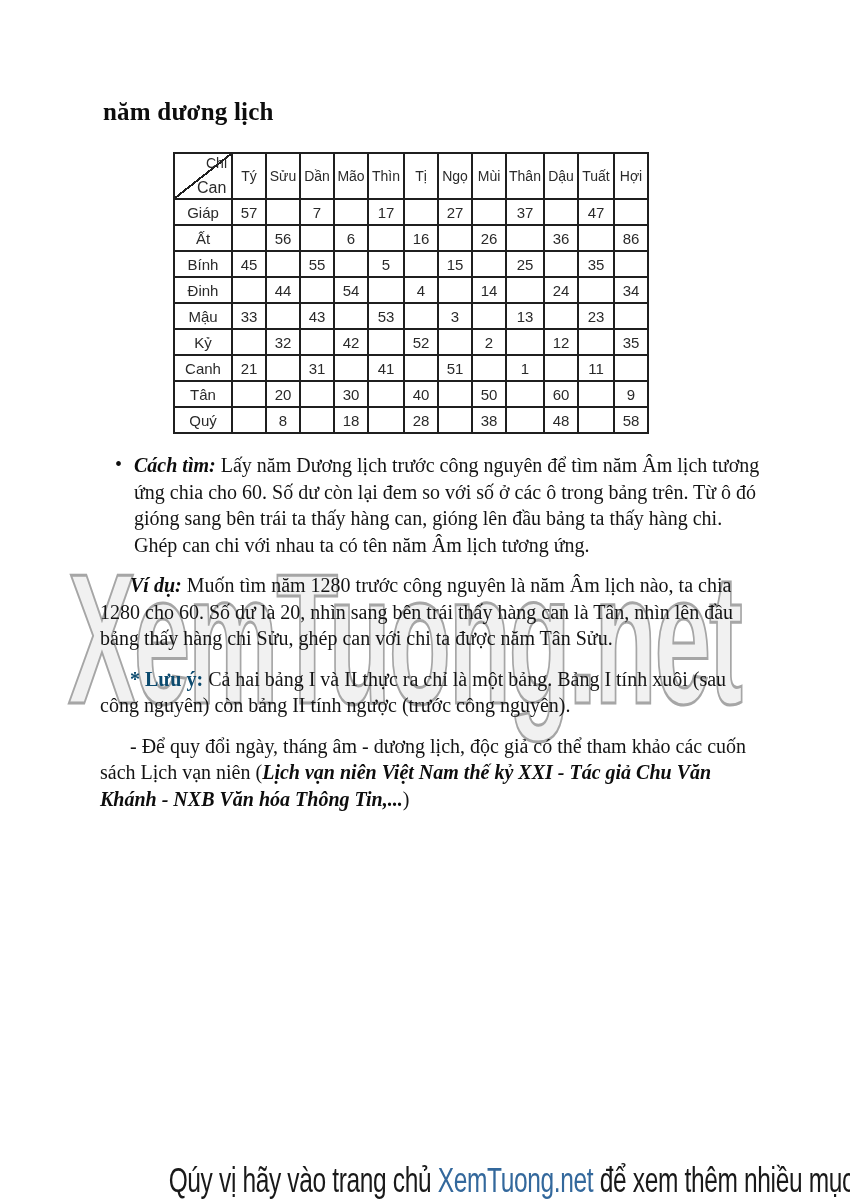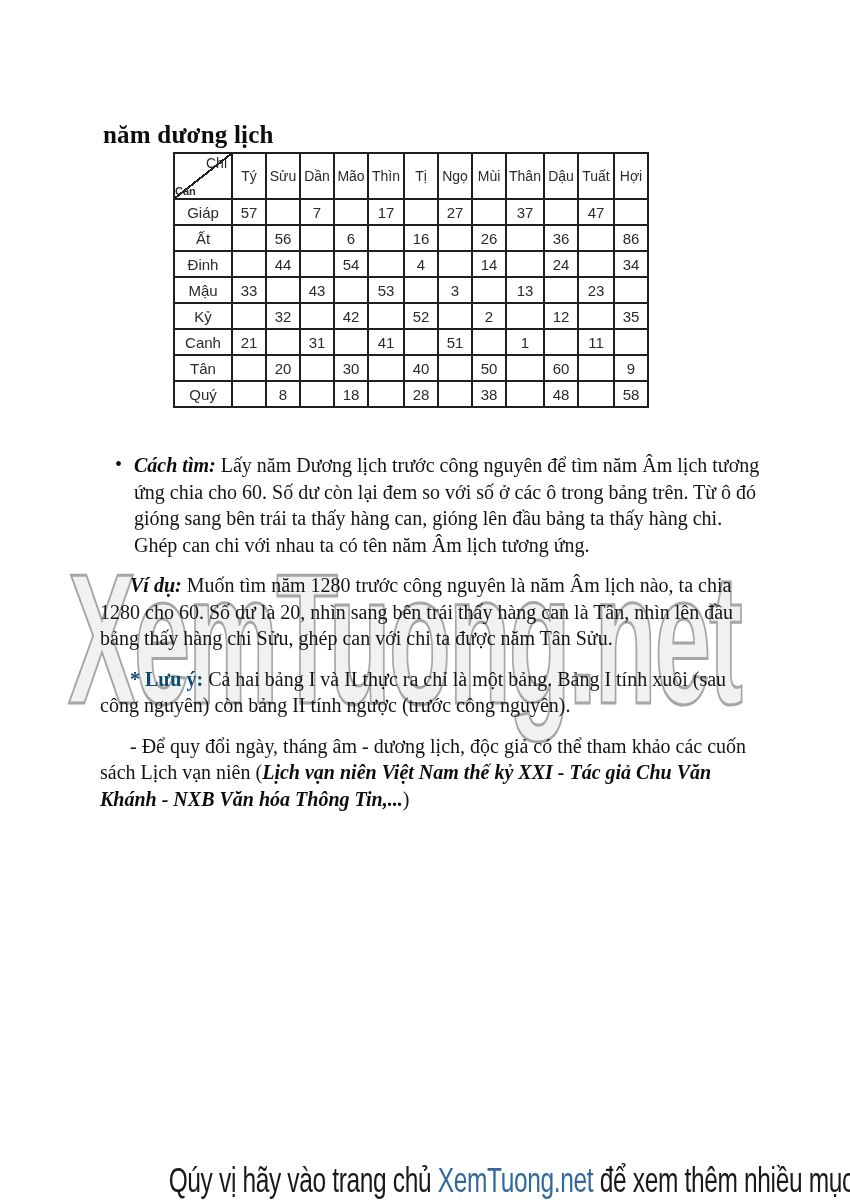--- a/index.html
+++ b/index.html
@@ -9,21 +9,20 @@
     background:#ffffff;
     font-family:"Liberation Serif", serif;
     color:#141414;
     overflow:hidden;
   }
   
   .title{
     position:absolute;left:103px;top:98px;z-index:2;
     font-size:25px;font-weight:bold;letter-spacing:0.2px;
     color:#0d0d0d;
-    margin-top:23px;
   }
   
   .tablewrap{position:absolute;left:147px;top:152px;z-index:2;}
   table.canchi{
     border-collapse:collapse;table-layout:fixed;
     font-family:"Liberation Sans", sans-serif;
     color:#2a2a2a;
     margin-left:26px;
   }
   table.canchi td{
@@ -37,21 +36,21 @@
   td.corner{
     position:relative;
     background:
       linear-gradient(to bottom right,
         rgba(0,0,0,0) calc(50% - 1px),
         #1f1f1f calc(50% - 1px),
         #1f1f1f calc(50% + 1px),
         rgba(0,0,0,0) calc(50% + 1px)) !important;
   }
   td.corner .chi{position:absolute;top:1px;right:4px;font-size:14px;}
-  td.corner .can{position:absolute;bottom:1px;left:0;font-size:11px;font-weight:bold;}
+  td.corner .can{position:absolute;bottom:1px;left:22px;font-size:16px;}
   
   .content{
     position:absolute;left:100px;top:452px;width:662px;z-index:2;
     font-size:20px;line-height:26.5px;
   }
   .para-bullet{position:relative;padding-left:34px;margin:0 0 14px 0;}
   .bullet-glyph{position:absolute;left:15px;top:-1px;font-size:20px;color:#0d0d0d;}
   .para{margin:0 0 14px 0;text-indent:30px;}
   .lead-bi{font-weight:bold;font-style:italic;color:#0d0d0d;}
   .lead-b{font-weight:bold;color:#0c4a6e;}
@@ -153,20 +152,35 @@
             <td></td>
             <td>16</td>
             <td></td>
             <td>26</td>
             <td></td>
             <td>36</td>
             <td></td>
             <td>86</td>
           </tr>
           <tr class="datarow">
+            <td>Bính</td>
+            <td>45</td>
+            <td></td>
+            <td>55</td>
+            <td></td>
+            <td>5</td>
+            <td></td>
+            <td>15</td>
+            <td></td>
+            <td>25</td>
+            <td></td>
+            <td>35</td>
+            <td></td>
+          </tr>
+          <tr class="datarow">
             <td>Đinh</td>
             <td></td>
             <td>44</td>
             <td></td>
             <td>54</td>
             <td></td>
             <td>4</td>
             <td></td>
             <td>14</td>
             <td></td>

